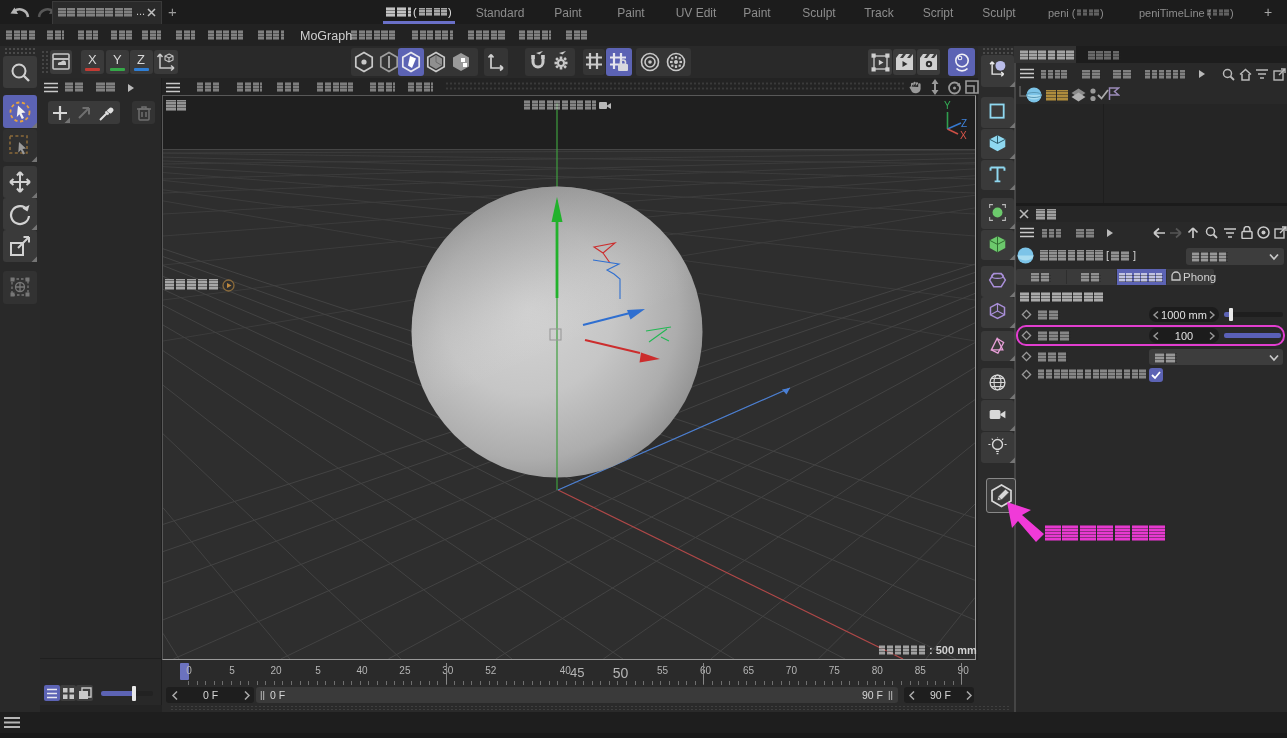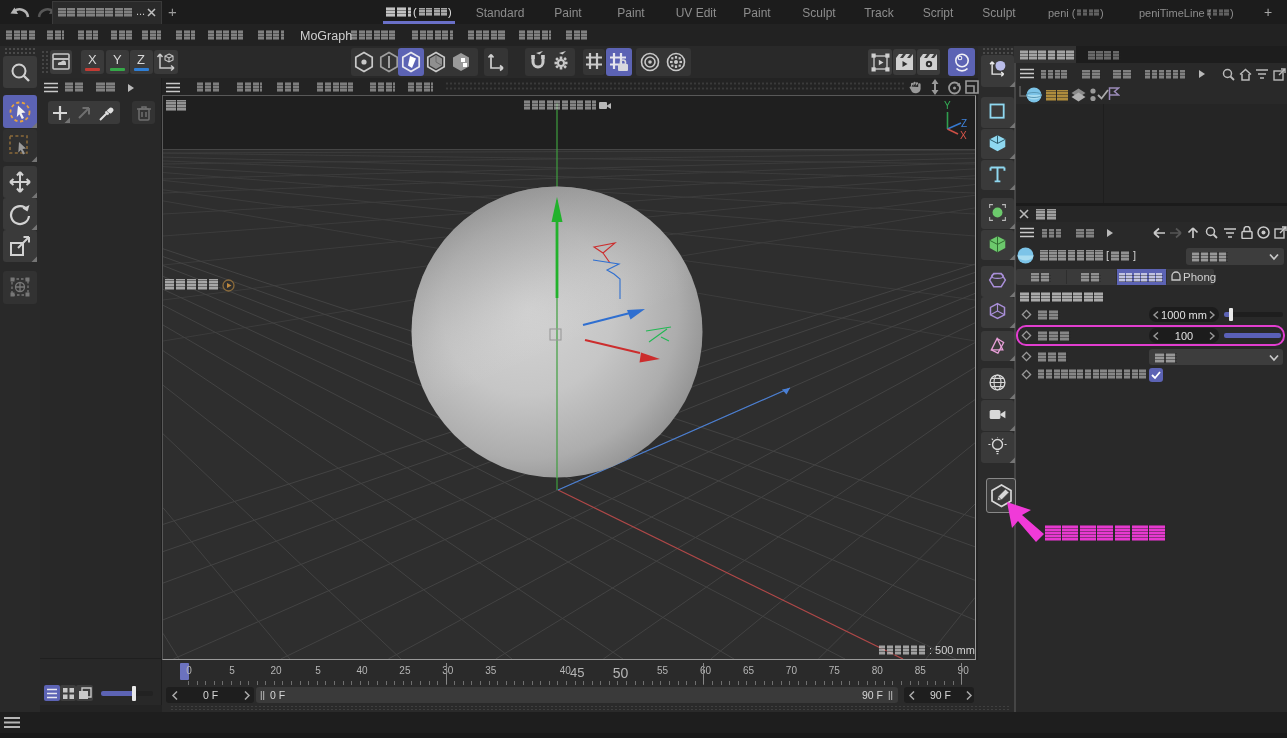--- a/index.html
+++ b/index.html
@@ -427,21 +427,21 @@
 <svg class="ab" style="left:599px;top:100px;" width="13" height="10" viewBox="0 0 13 10">
       <rect x="0" y="2" width="8" height="7" rx="1" fill="#b9b9b9"></rect>
       <path d="M8 5.5 L12 3 V9 L8 6.5" fill="#b9b9b9"></path>
     </svg>
 <i class="ab jpb" style="left:165px;top:279px;width:55px;height:11px;background-image:repeating-linear-gradient(0deg,rgba(34,34,34,0.45) 0px,rgba(34,34,34,0.45) 1px,transparent 1px,transparent 3px),repeating-linear-gradient(90deg,rgba(216,216,216,0.7) 0px,rgba(216,216,216,0.7) 9.5px,transparent 9.5px,transparent 11px)"></i>
 <svg class="ab" style="left:222px;top:279px;" width="13" height="13" viewBox="0 0 13 13">
       <circle cx="6.5" cy="6.5" r="5.5" fill="none" stroke="#8a6a3a" stroke-width="1.3"></circle>
       <path d="M5 4 L9.5 6.5 L5 9 Z" fill="#c08a3e"></path>
     </svg>
 <i class="ab jpb" style="left:879px;top:645px;width:48px;height:10px;background-image:repeating-linear-gradient(0deg,rgba(34,34,34,0.45) 0px,rgba(34,34,34,0.45) 1px,transparent 1px,transparent 3px),repeating-linear-gradient(90deg,rgba(210,210,210,0.7) 0px,rgba(210,210,210,0.7) 6.5px,transparent 6.5px,transparent 8px)"></i>
-<div class="ab" style="left:929px;top:644px;font-size:11px;color:#d2d2d2;font-weight:400;white-space:nowrap;"> : 500 mm</div>
+<div class="ab" style="left:929px;top:644px;font-size:11px;color:#d2d2d2;font-weight:700;white-space:nowrap;"> : 500 mm</div>
 <svg class="ab" style="left:940px;top:98px;" width="40" height="42" viewBox="0 0 40 42">
       <text x="4" y="11" font-size="10" fill="#35b057" font-family="Liberation Sans">Y</text>
 <line x1="7.5" y1="14" x2="7.5" y2="31" stroke="#2f9e4f" stroke-width="1.6"></line>
 <line x1="7.5" y1="31" x2="21" y2="25" stroke="#3579d0" stroke-width="1.6"></line>
 <line x1="7.5" y1="31" x2="18" y2="36" stroke="#cc4f45" stroke-width="1.6"></line>
 <text x="21" y="29" font-size="10" fill="#3f83dc" font-family="Liberation Sans">Z</text>
 <text x="20" y="41" font-size="10" fill="#d9554a" font-family="Liberation Sans">X</text>
     </svg>
 <div class="ab" style="left:982px;top:47px;width:32px;height:7px;background-image:radial-gradient(circle,#4a4a4a 1px,transparent 1.2px);background-size:4px 4px"></div>
 <div class="ab" style="left:981px;top:55px;width:33px;height:32px;background:#3a3a3a;border-radius:3px"></div>
@@ -722,21 +722,21 @@
     </svg>
 <i class="ab jpb" style="left:1045px;top:525px;width:122px;height:16px;background-image:repeating-linear-gradient(0deg,rgba(34,34,34,0.45) 0px,rgba(34,34,34,0.45) 1px,transparent 1px,transparent 3px),repeating-linear-gradient(90deg,rgba(240,58,216,0.95) 0px,rgba(240,58,216,0.95) 15.899999999999999px,transparent 15.899999999999999px,transparent 17.4px)"></i>
 <div class="ab" style="left:180px;top:663px;width:9px;height:17px;background:#6b72bf;border-radius:1px"></div>
 <div class="ab" style="left:188.0px;top:665px;font-size:10px;color:#b5b5b5;font-weight:400;white-space:nowrap;transform:translateX(-30%)">0</div>
 <div class="ab" style="left:230.94px;top:665px;font-size:10px;color:#b5b5b5;font-weight:400;white-space:nowrap;transform:translateX(-30%)">5</div>
 <div class="ab" style="left:273.88px;top:665px;font-size:10px;color:#b5b5b5;font-weight:400;white-space:nowrap;transform:translateX(-30%)">20</div>
 <div class="ab" style="left:316.82px;top:665px;font-size:10px;color:#b5b5b5;font-weight:400;white-space:nowrap;transform:translateX(-30%)">5</div>
 <div class="ab" style="left:359.76px;top:665px;font-size:10px;color:#b5b5b5;font-weight:400;white-space:nowrap;transform:translateX(-30%)">40</div>
 <div class="ab" style="left:402.7px;top:665px;font-size:10px;color:#b5b5b5;font-weight:400;white-space:nowrap;transform:translateX(-30%)">25</div>
 <div class="ab" style="left:445.64px;top:665px;font-size:10px;color:#b5b5b5;font-weight:400;white-space:nowrap;transform:translateX(-30%)">30</div>
-<div class="ab" style="left:488.58px;top:665px;font-size:10px;color:#b5b5b5;font-weight:400;white-space:nowrap;transform:translateX(-30%)">35</div>
+<div class="ab" style="left:488.58px;top:665px;font-size:10px;color:#b5b5b5;font-weight:400;white-space:nowrap;transform:translateX(-30%)">52</div>
 <div class="ab" style="left:563px;top:665px;font-size:10px;color:#b5b5b5;font-weight:400;white-space:nowrap;transform:translateX(-30%)">40</div>
 <div class="ab" style="left:574.46px;top:665px;font-size:13px;color:#b5b5b5;font-weight:400;white-space:nowrap;transform:translateX(-30%)">45</div>
 <div class="ab" style="left:617.4px;top:665px;font-size:14px;color:#b5b5b5;font-weight:400;white-space:nowrap;transform:translateX(-30%)">50</div>
 <div class="ab" style="left:660.3399999999999px;top:665px;font-size:10px;color:#b5b5b5;font-weight:400;white-space:nowrap;transform:translateX(-30%)">55</div>
 <div class="ab" style="left:703.28px;top:665px;font-size:10px;color:#b5b5b5;font-weight:400;white-space:nowrap;transform:translateX(-30%)">60</div>
 <div class="ab" style="left:746.22px;top:665px;font-size:10px;color:#b5b5b5;font-weight:400;white-space:nowrap;transform:translateX(-30%)">65</div>
 <div class="ab" style="left:789.16px;top:665px;font-size:10px;color:#b5b5b5;font-weight:400;white-space:nowrap;transform:translateX(-30%)">70</div>
 <div class="ab" style="left:832.0999999999999px;top:665px;font-size:10px;color:#b5b5b5;font-weight:400;white-space:nowrap;transform:translateX(-30%)">75</div>
 <div class="ab" style="left:875.04px;top:665px;font-size:10px;color:#b5b5b5;font-weight:400;white-space:nowrap;transform:translateX(-30%)">80</div>
 <div class="ab" style="left:917.98px;top:665px;font-size:10px;color:#b5b5b5;font-weight:400;white-space:nowrap;transform:translateX(-30%)">85</div>

